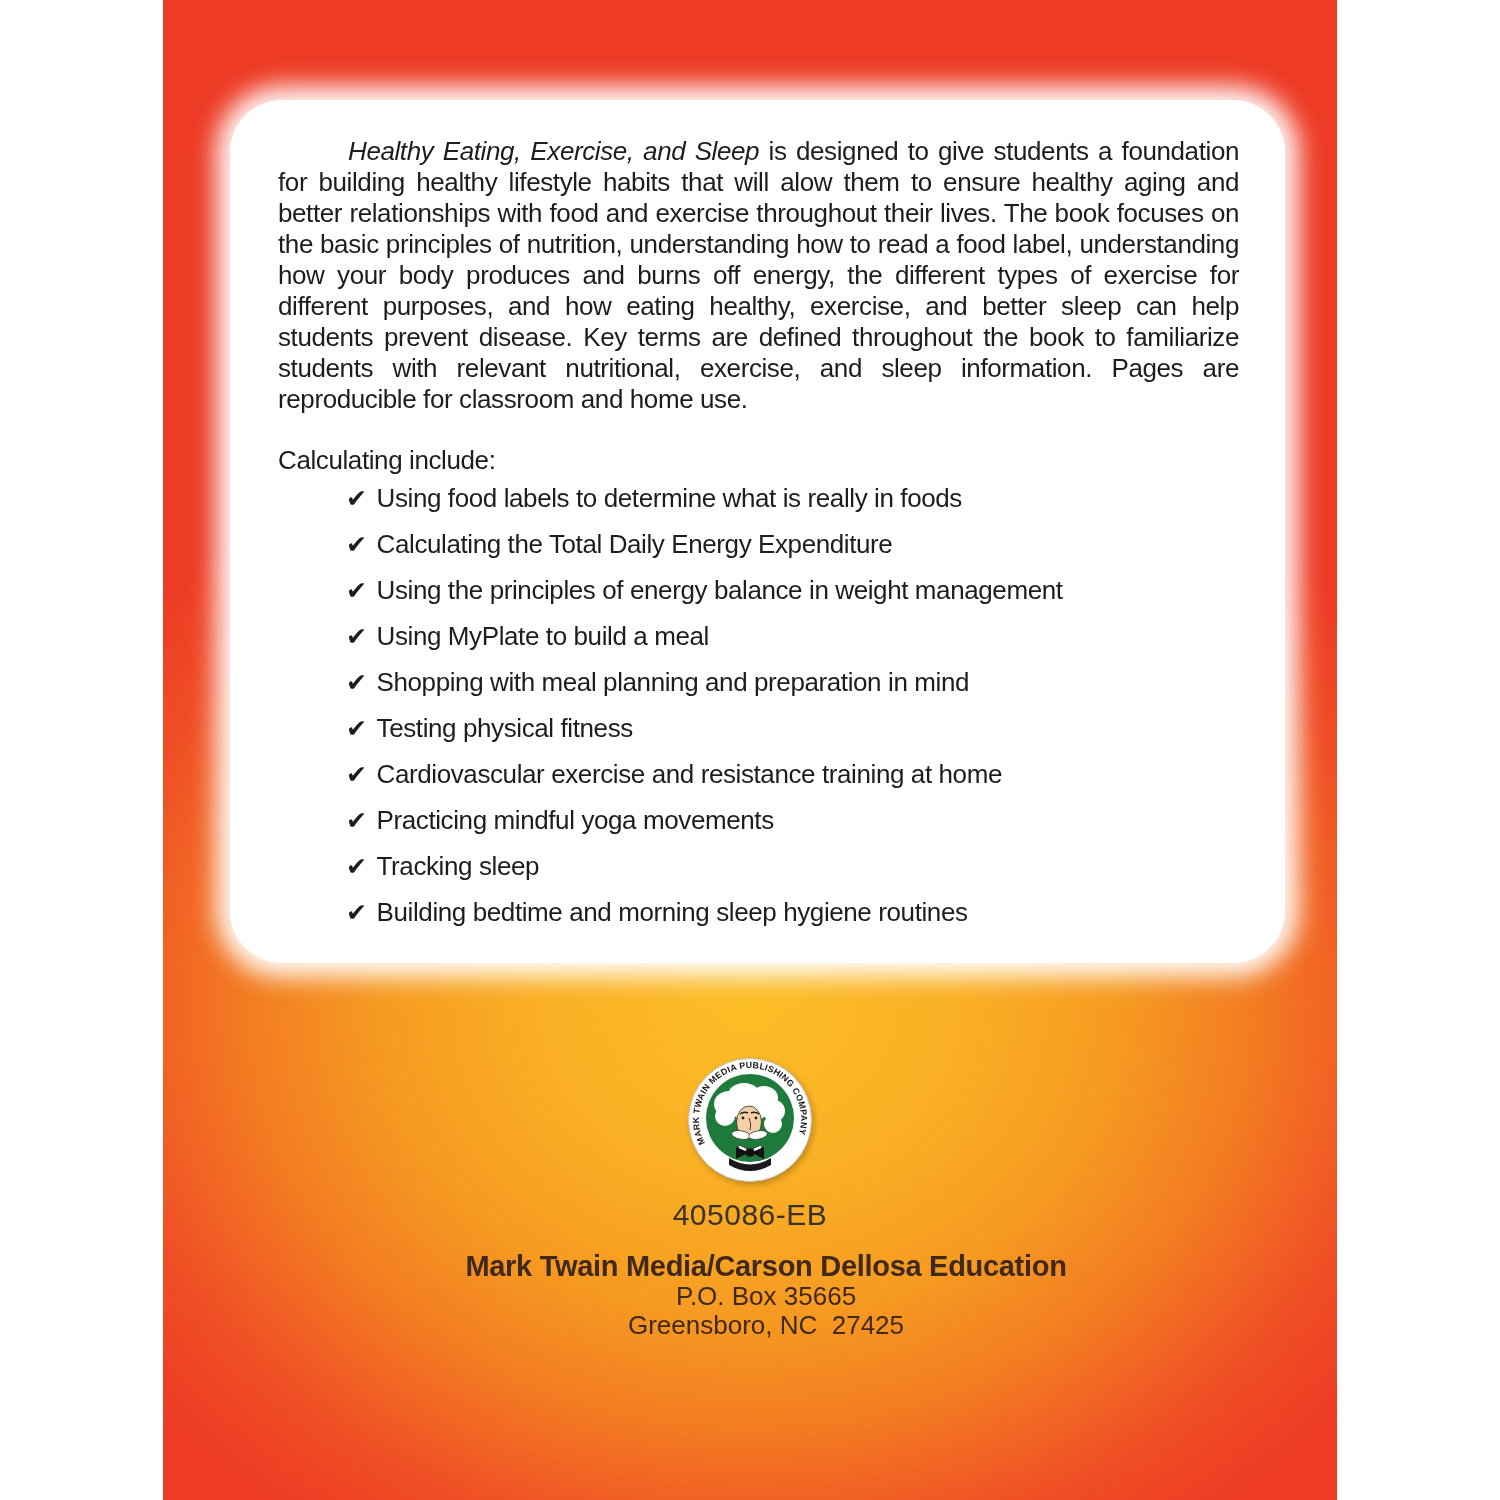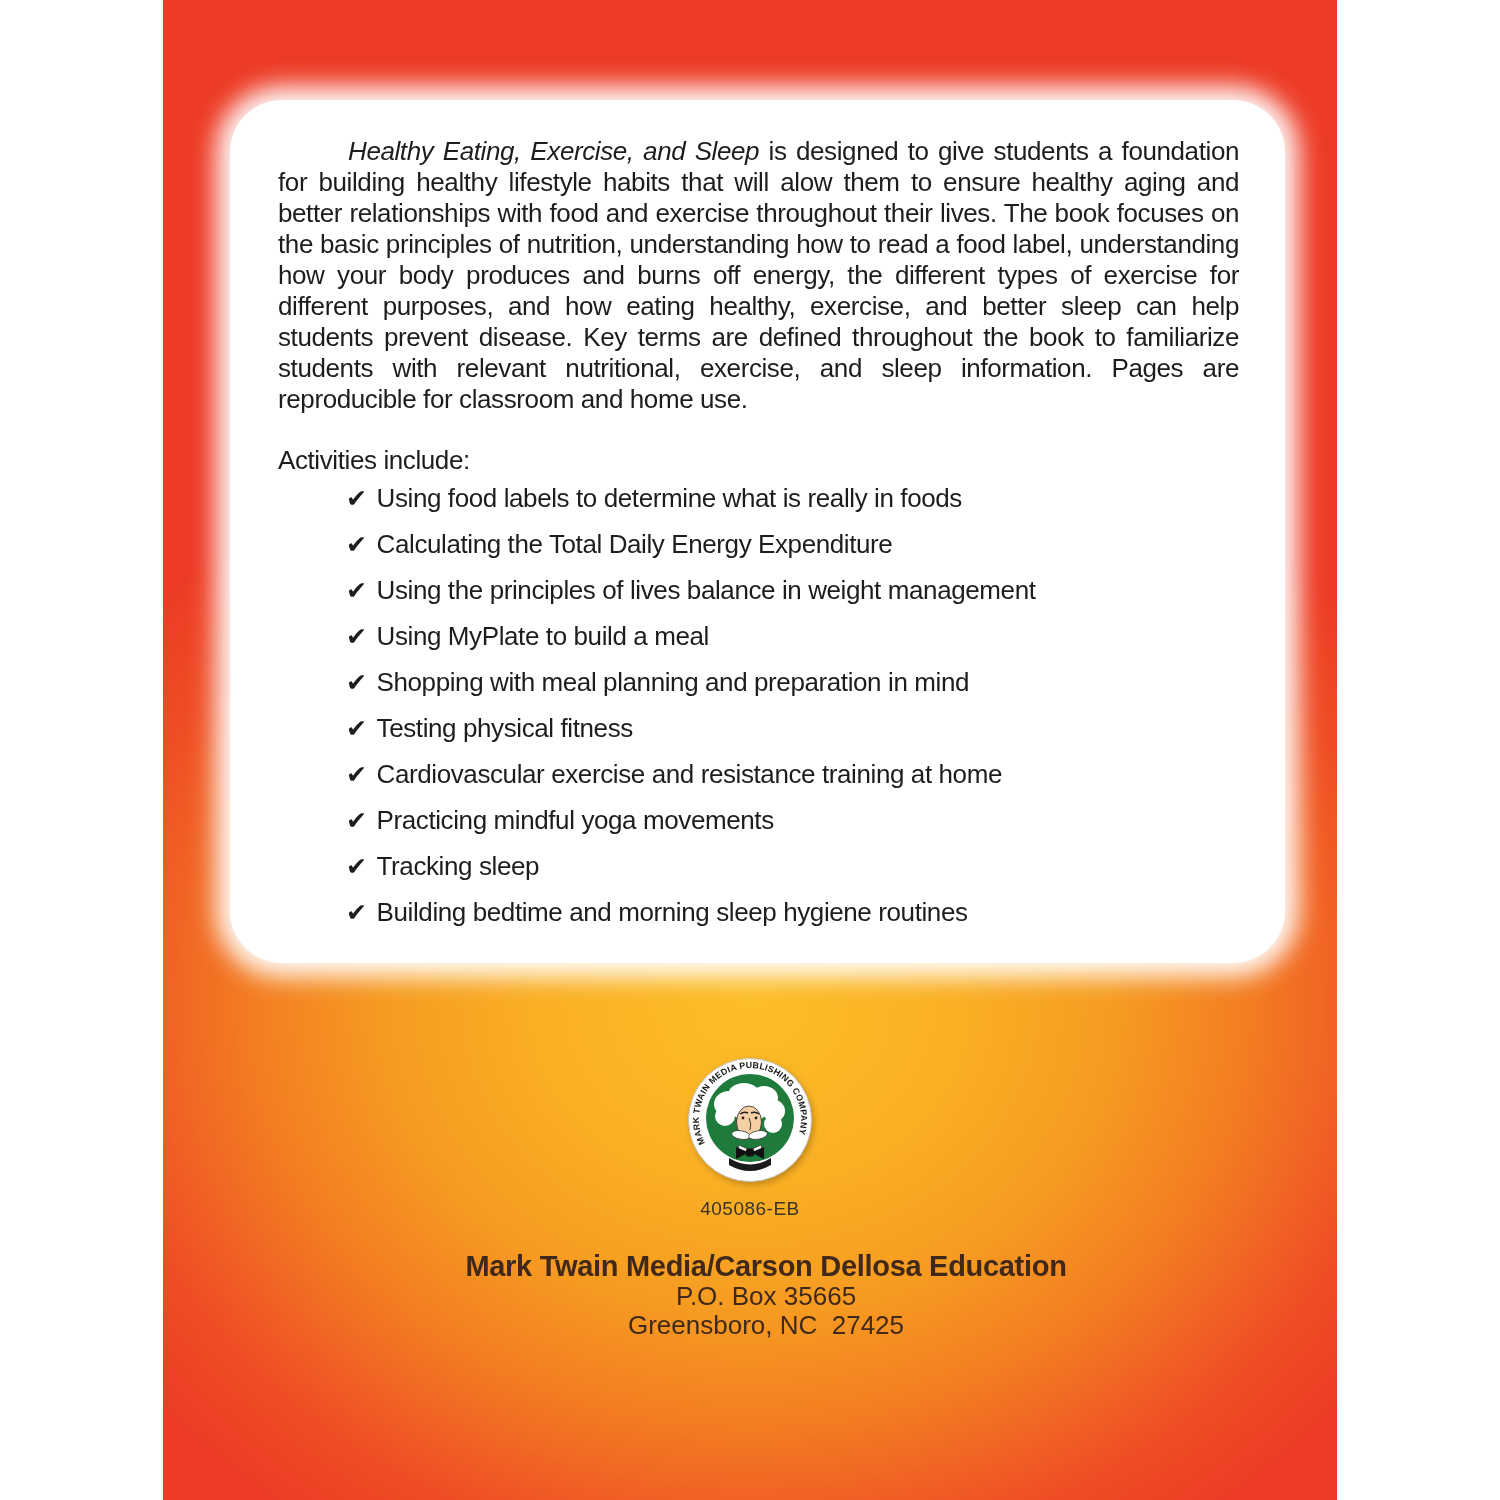--- a/index.html
+++ b/index.html
@@ -29,42 +29,42 @@
   .acts { list-style:none; margin-top:7px; }
   .acts li { padding-left:68px; line-height:31px; margin-bottom:15px; }
   .check { font-family:"DejaVu Sans", sans-serif; font-size:25px; margin-right:10px; }
   .logo-wrap {
     position:absolute; top:1057px; left:0; width:100%;
     display:flex; justify-content:center;
   }
   .logo-wrap svg { filter:drop-shadow(2px 3px 3px rgba(90,60,10,0.35)); }
   .code {
     position:absolute; top:1198px; left:0; width:100%; text-align:center;
-    font-size:19px; color:#3b332a; letter-spacing:0.5px;
+    font-size:30px; color:#3b332a; letter-spacing:0.5px;
   }
   .pub { position:absolute; top:1250px; left:16px; width:100%; text-align:center; color:#40291b; }
   .pub-name { font-weight:bold; font-size:29px; letter-spacing:-0.3px; line-height:32px; }
   .pub-line { font-size:26px; line-height:29px; white-space:pre; }
 </style>
 </head>
 <body>
 
 <div class="page">
   <div class="cover">
 
     <div class="panel">
       <div class="panel-inner">
         <p class="desc"><em>Healthy Eating, Exercise, and Sleep</em><span> is designed to give students a foundation for building healthy lifestyle habits that will alow them to ensure healthy aging and better relationships with food and exercise throughout their lives. The book focuses on the basic principles of nutrition, understanding how to read a food label, understanding how your body produces and burns off energy, the different types of exercise for different purposes, and how eating healthy, exercise, and better sleep can help students prevent disease. Key terms are defined throughout the book to familiarize students with relevant nutritional, exercise, and sleep information. Pages are reproducible for classroom and home use.</span></p>
 
-        <p class="act-label">Activities include:</p>
+        <p class="act-label">Calculating include:</p>
 
         <ul class="acts">
           <li><span class="check">✔</span><span>Using food labels to determine what is really in foods</span></li>
           <li><span class="check">✔</span><span>Calculating the Total Daily Energy Expenditure</span></li>
-          <li><span class="check">✔</span><span>Using the principles of lives balance in weight management</span></li>
+          <li><span class="check">✔</span><span>Using the principles of energy balance in weight management</span></li>
           <li><span class="check">✔</span><span>Using MyPlate to build a meal</span></li>
           <li><span class="check">✔</span><span>Shopping with meal planning and preparation in mind</span></li>
           <li><span class="check">✔</span><span>Testing physical fitness</span></li>
           <li><span class="check">✔</span><span>Cardiovascular exercise and resistance training at home</span></li>
           <li><span class="check">✔</span><span>Practicing mindful yoga movements</span></li>
           <li><span class="check">✔</span><span>Tracking sleep</span></li>
           <li><span class="check">✔</span><span>Building bedtime and morning sleep hygiene routines</span></li>
         </ul>
       </div>
     </div>

